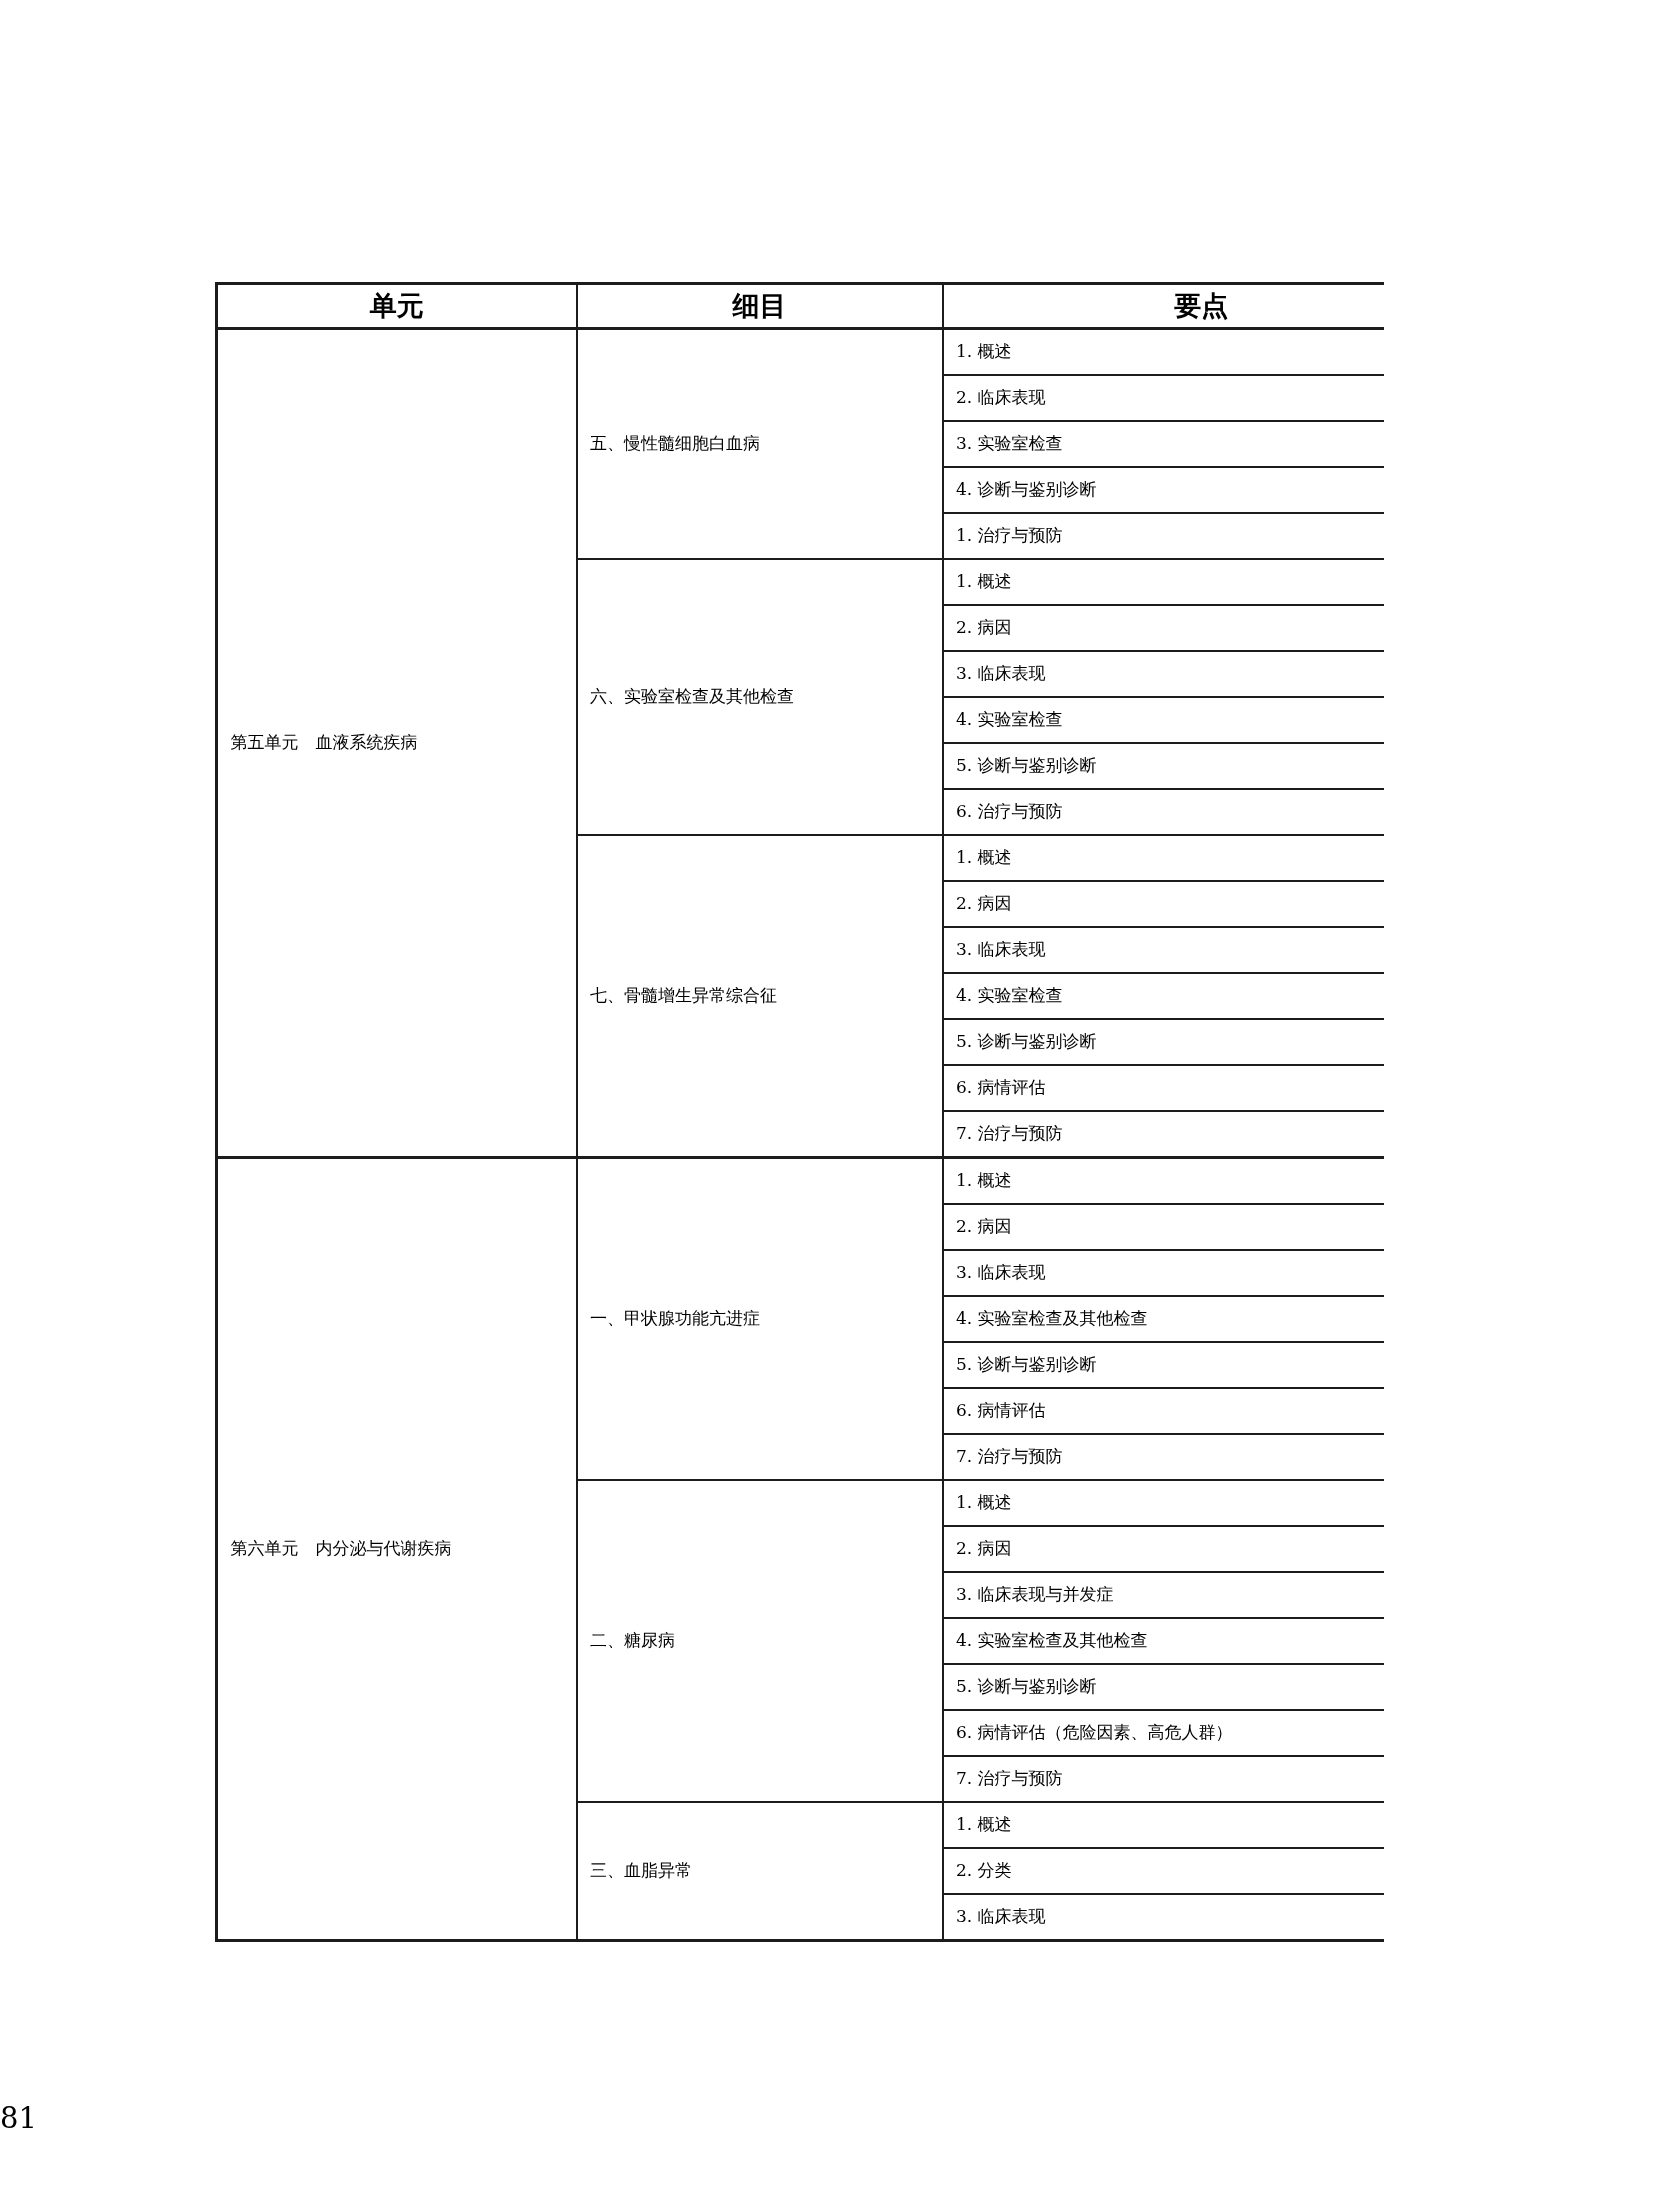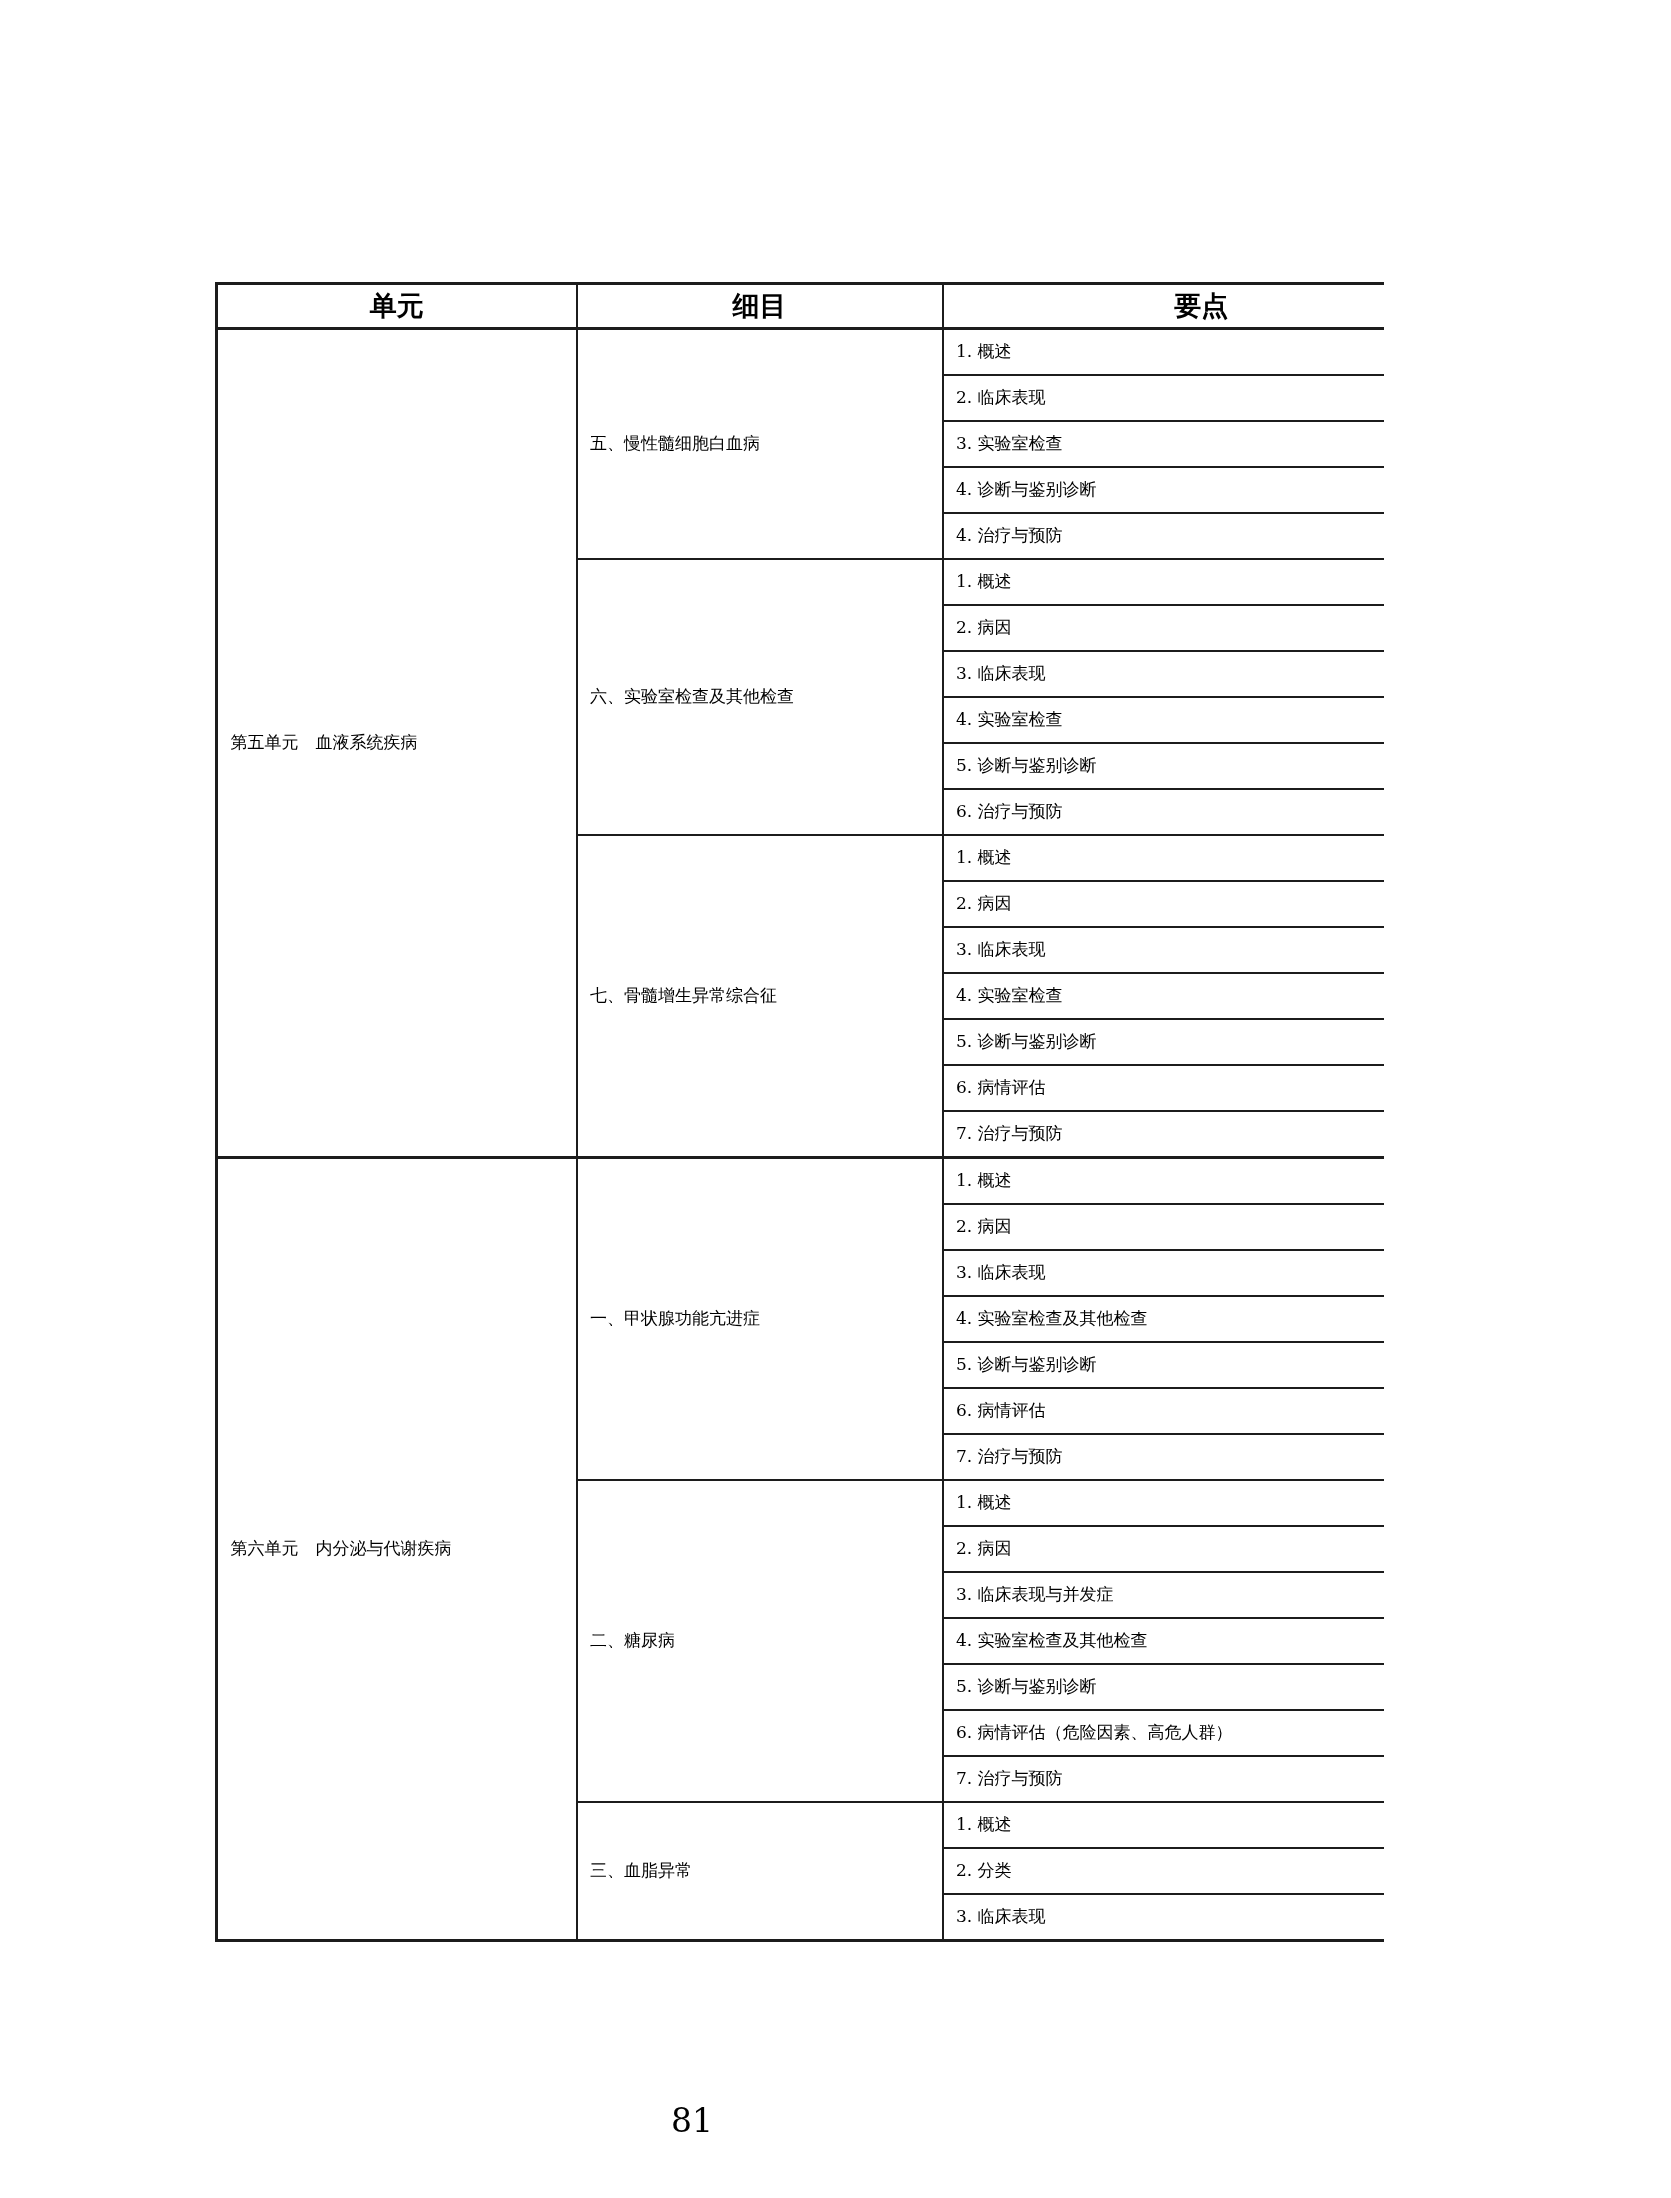--- a/index.html
+++ b/index.html
@@ -55,22 +55,22 @@
     margin-left: 26px;
   }
   .syllabus tr.unit-start td {
     border-top: 3.8px solid #1c1c1c;
   }
   .page-number {
     position: absolute;
     left: 0;
     top: 2101px;
     width: 100%;
-    text-align: center;
-    font-size: 33px;
+    text-align: left;
+    font-size: 29px;
     color: #000000;
   }
 </style>
 </head>
 <body>
 
 <div class="page">
 
   <table class="syllabus">
     <colgroup>
@@ -94,21 +94,21 @@
         <tr>
           <td class="point-cell">2. 临床表现</td>
         </tr>
         <tr>
           <td class="point-cell">3. 实验室检查</td>
         </tr>
         <tr>
           <td class="point-cell">4. 诊断与鉴别诊断</td>
         </tr>
         <tr>
-          <td class="point-cell">4. 治疗与预防</td>
+          <td class="point-cell">1. 治疗与预防</td>
         </tr>
         <tr>
           <td class="item-cell" rowspan="6">六、实验室检查及其他检查</td>
           <td class="point-cell">1. 概述</td>
         </tr>
         <tr>
           <td class="point-cell">2. 病因</td>
         </tr>
         <tr>
           <td class="point-cell">3. 临床表现</td>

